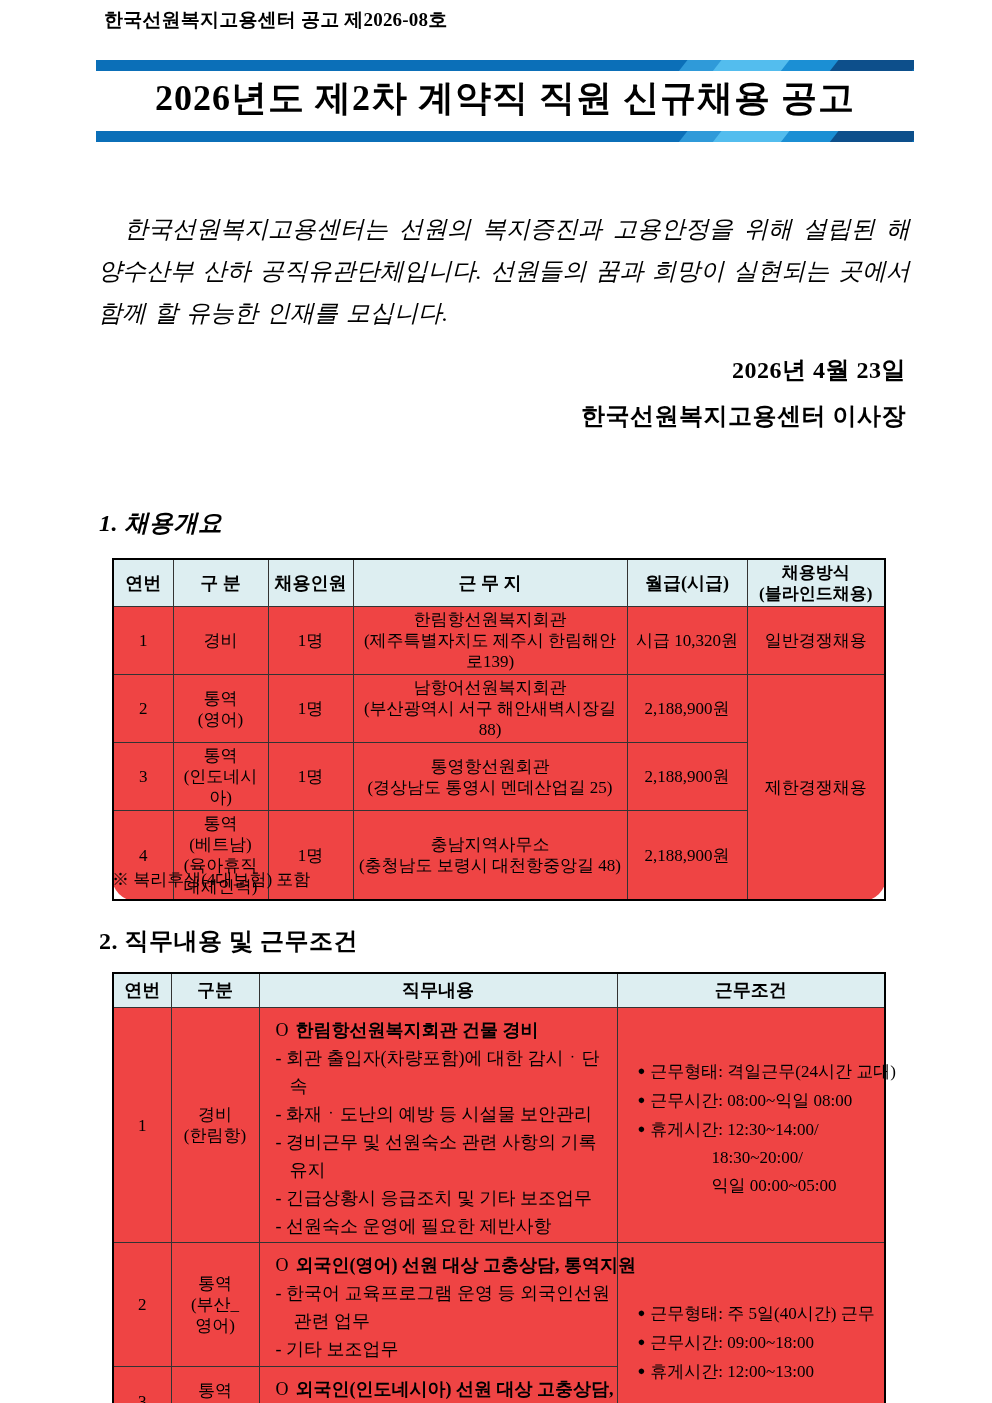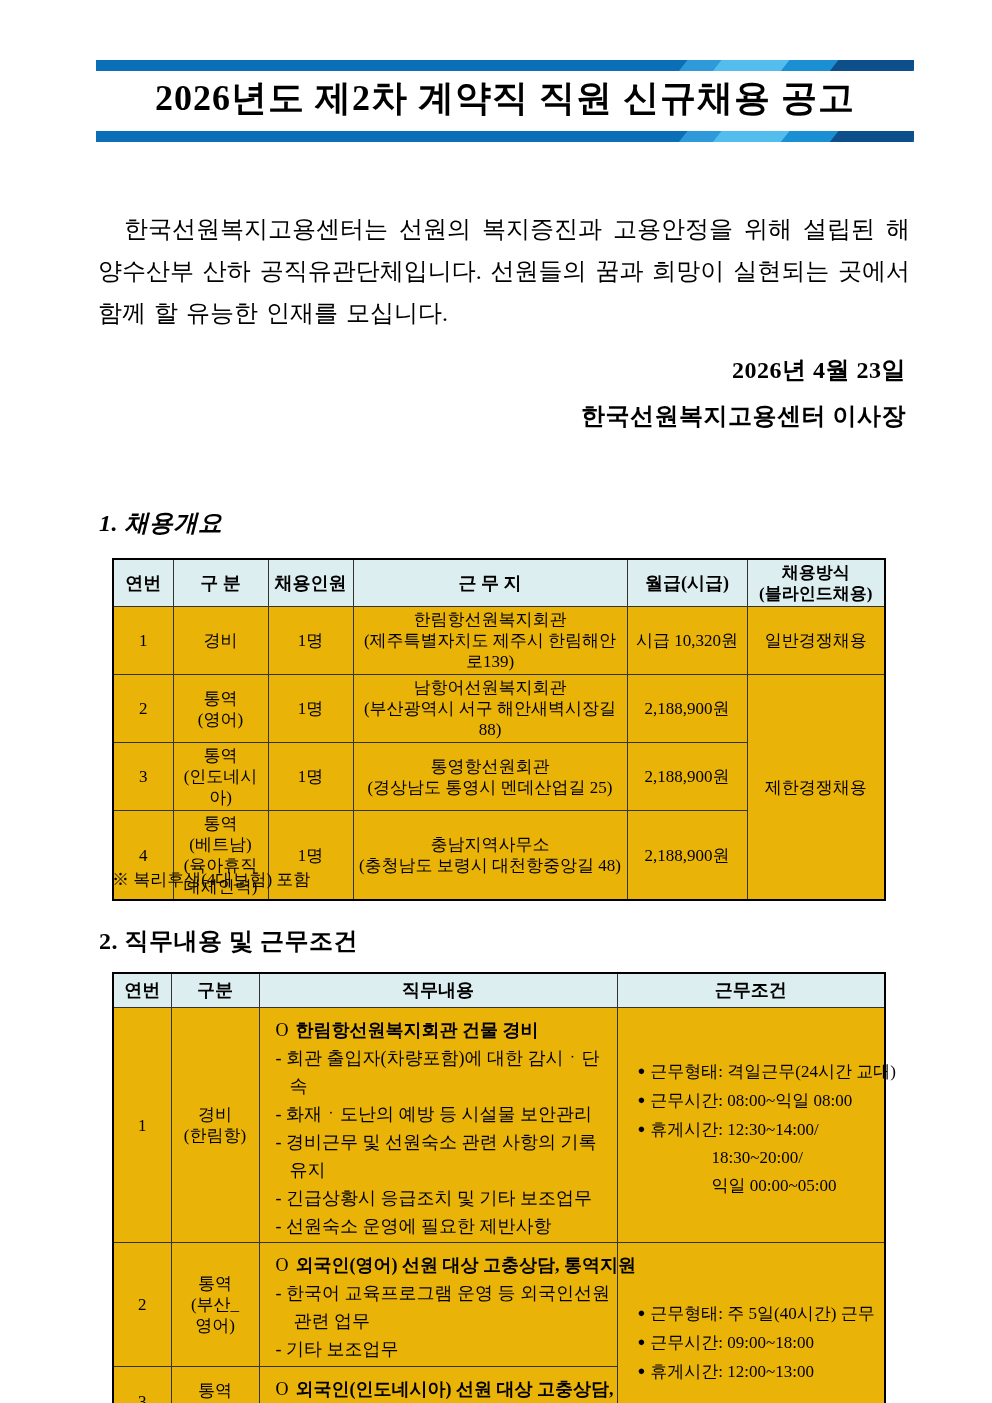--- a/index.html
+++ b/index.html
@@ -105,20 +105,21 @@
     position: absolute;
     left: 98px;
     top: 208px;
     width: 812px;
     font-size: 24px;
     line-height: 42px;
     text-align: justify;
     text-align-last: left;
     text-indent: 26px;
     word-spacing: 2px;
+    font-style: italic;
   }
 
   
   .sign {
     position: absolute;
     right: 86px;
     text-align: right;
     font-size: 24px;
     font-weight: bold;
     white-space: nowrap;
@@ -137,21 +138,22 @@
     letter-spacing: 0.5px;
   }
   .section-title.s1 { top: 507px; font-style: italic; }
   .section-title.s2 { top: 925px; }
 
   
   table.doc-table {
     position: absolute;
     border-collapse: collapse;
     table-layout: fixed;
-    background: #eab308;
+    background: #ef4444;
+    border-radius: 24px;
   }
   table.doc-table td, table.doc-table th {
     border: 1px solid #333333;
     padding: 2px 3px;
     vertical-align: middle;
     text-align: center;
     font-weight: normal;
     font-size: 17px;
     line-height: 21px;
   }
@@ -235,20 +237,21 @@
     top: 868px;
     font-size: 17px;
     white-space: nowrap;
   }
 </style>
 </head>
 <body>
 
 <div class="page">
 
+  <div class="doc-header">한국선원복지고용센터 공고 제2026-08호</div>
 
   <div class="title-banner">
     <div class="bar top">
       <span class="streak-d"></span>
       <span class="streak-a"></span>
       <span class="streak-b"></span>
       <span class="streak-c"></span>
     </div>
     <div class="title-text">2026년도 제2차 계약직 직원 신규채용 공고</div>
     <div class="bar bottom">

